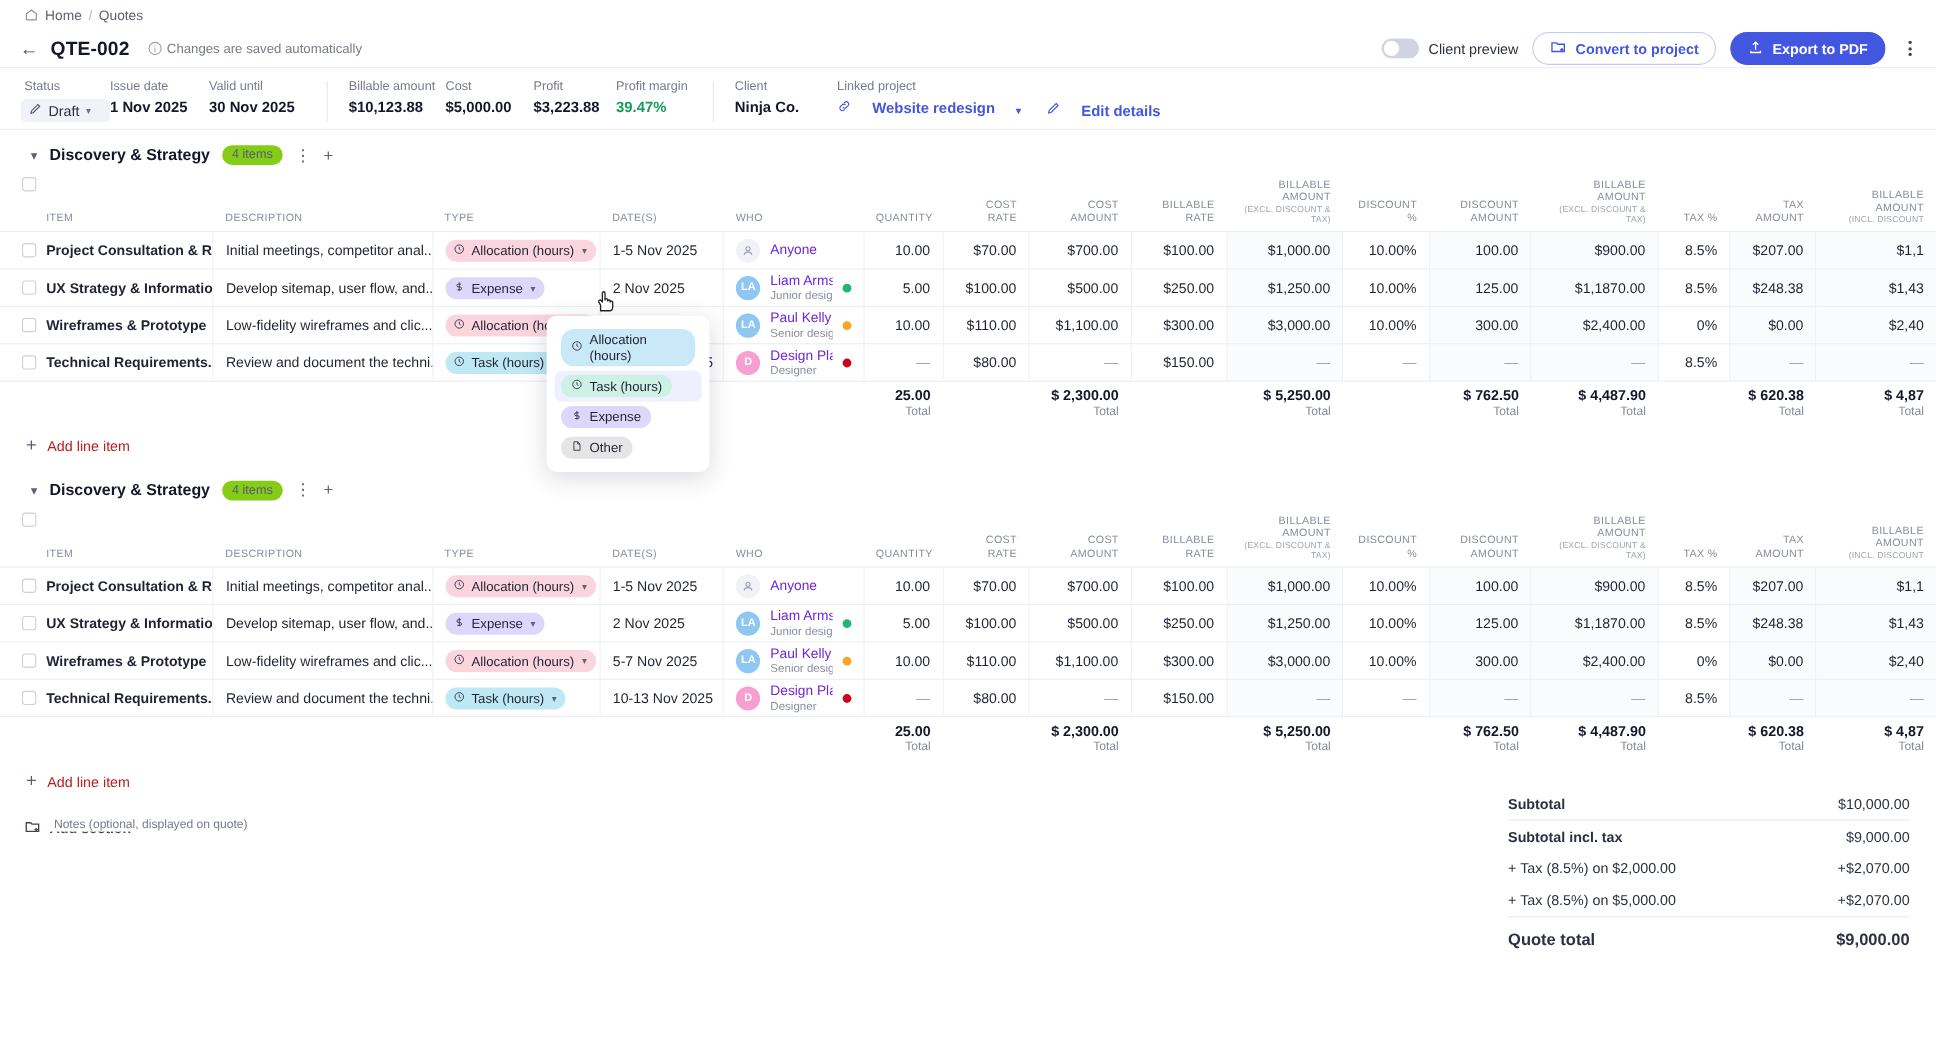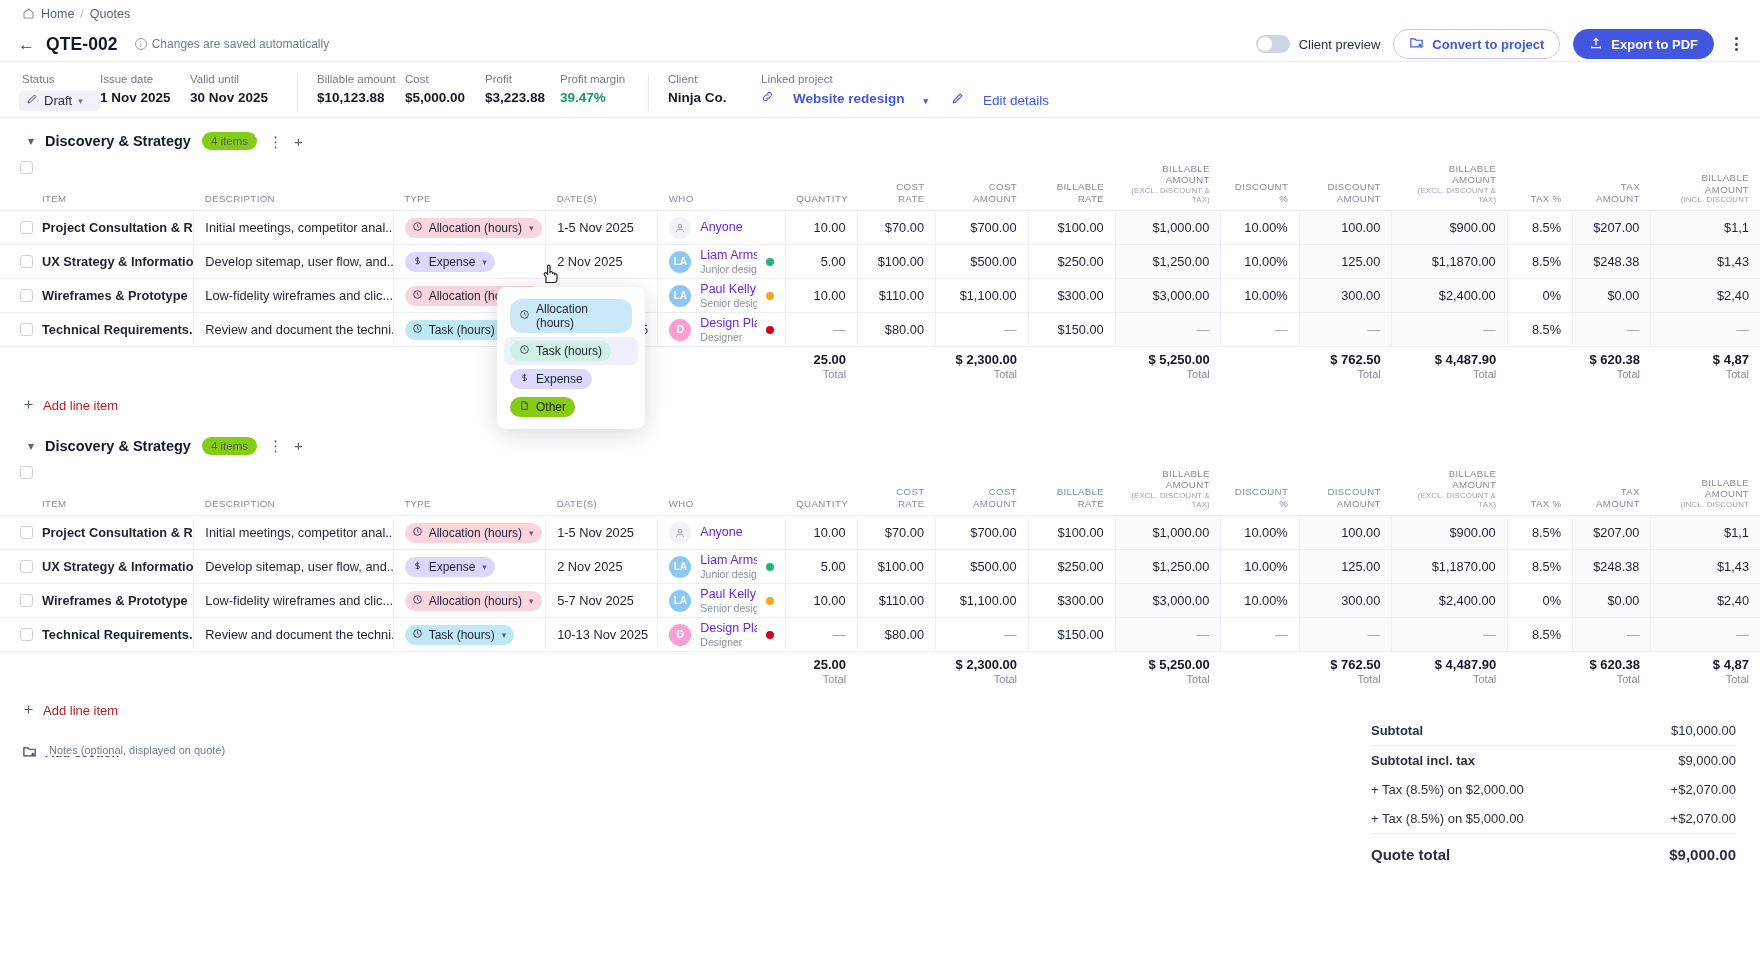--- a/index.html
+++ b/index.html
@@ -136,21 +136,21 @@
     background: #fff; border-radius: 9px; box-shadow: 0 5px 22px rgba(26,30,60,.16);
     padding: 8px 7px; z-index: 40;
   }
   .dd-item { border-radius: 7px; padding: 4px 6px; display: flex; cursor: pointer; }
   .dd-item.sel { background: #eef0fd; }
   .dd-chip { display: inline-flex; align-items: center; gap: 6px; border-radius: 12px;
              padding: 3px 9px; font-size: 12px; }
   .dd-alloc { background: #c9e8f8; color:#1e2233; }
   .dd-task  { background: #cdf1e4; color:#1e2233; }
   .dd-exp   { background: #ddd8fb; color:#1e2233; }
-  .dd-other { background: #84cc16; color:#1e2233; }
+  .dd-other { background: #e5e5e5; color:#1e2233; }
   .cursor-ico { position: absolute; left: 540px; top: 262px; z-index: 50; }
 
   
   .notes-box {
     position: absolute; left: 33px; top: 752px; width: 528px; height: 145px;
     border: 1px solid #dfe2ec; border-radius: 7px; padding: 14px 15px;
   }
   .notes-legend {
     position: absolute; left: 44px; top: 744px; background: #fff; padding: 0 5px;
     font-size: 11px; color: #767b8c;
@@ -271,21 +271,21 @@
           <svg width="13" height="13" viewBox="0 0 16 16" fill="none" stroke="#4356e0" stroke-width="1.3">
             <path d="M6.6 9.4a2.6 2.6 0 0 0 3.8 0l2-2a2.7 2.7 0 0 0-3.8-3.8l-.9.9"></path>
             <path d="M9.4 6.6a2.6 2.6 0 0 0-3.8 0l-2 2a2.7 2.7 0 0 0 3.8 3.8l.9-.9"></path>
           </svg>
         </span>
         <span>Website redesign</span>
         <span style="font-size:9px;color:#4356e0;">▾</span>
       </span>
     </div>
     <div class="mcell" style="margin-left:18px;padding-top:19px">
-      <span class="mval link" style="font-weight:normal">
+      <span class="mval link" style="font-weight:bold">
         <span>
           <svg width="13" height="13" viewBox="0 0 16 16" fill="none" stroke="#4356e0" stroke-width="1.3">
             <path d="M11.3 2.6 13.4 4.7 5.5 12.6 2.8 13.2l.6-2.7z"></path>
           </svg>
         </span>
         <span>Edit details</span>
       </span>
     </div>
   </div>
 

